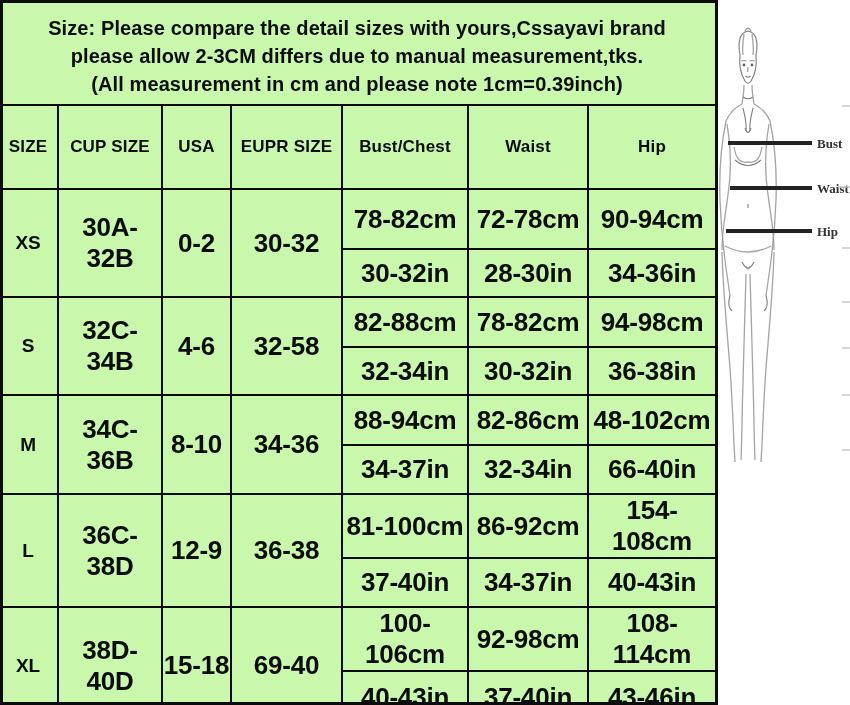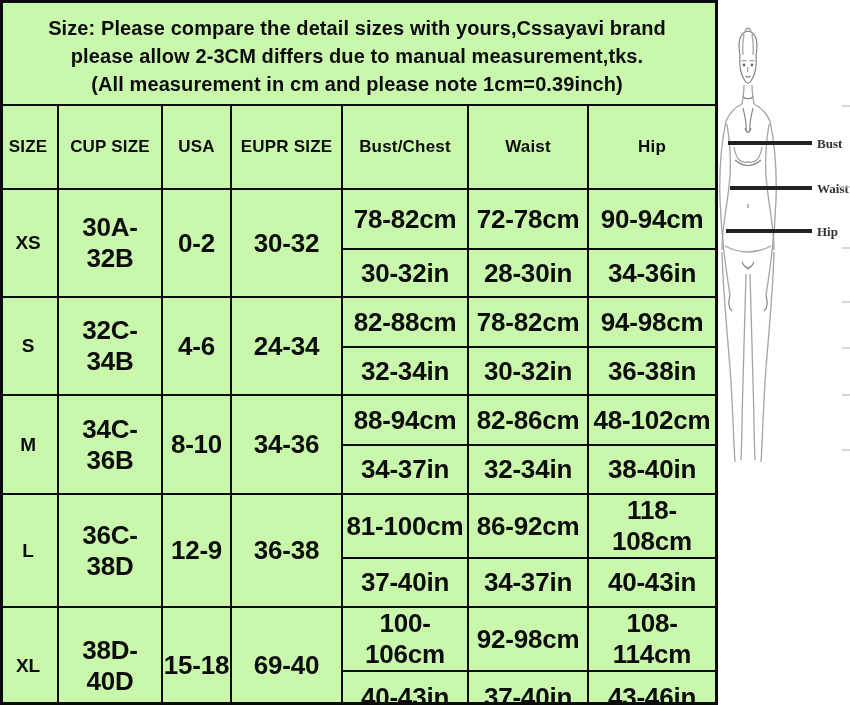--- a/index.html
+++ b/index.html
@@ -120,21 +120,21 @@
     <tr style="height:48px">
       <td>30-32in</td>
       <td>28-30in</td>
       <td>34-36in</td>
     </tr>
 
     <tr style="height:50px">
       <td rowspan="2" class="c-size">S</td>
       <td rowspan="2">32C-34B</td>
       <td rowspan="2">4-6</td>
-      <td rowspan="2">24-34</td>
+      <td rowspan="2">32-58</td>
       <td>82-88cm</td>
       <td>78-82cm</td>
       <td>94-98cm</td>
     </tr>
     <tr style="height:48px">
       <td>32-34in</td>
       <td>30-32in</td>
       <td>36-38in</td>
     </tr>
 
@@ -143,31 +143,31 @@
       <td rowspan="2">34C-36B</td>
       <td rowspan="2">8-10</td>
       <td rowspan="2">34-36</td>
       <td>88-94cm</td>
       <td>82-86cm</td>
       <td>48-102cm</td>
     </tr>
     <tr style="height:49px">
       <td>34-37in</td>
       <td>32-34in</td>
-      <td>38-40in</td>
+      <td>66-40in</td>
     </tr>
 
     <tr style="height:50px">
       <td rowspan="2" class="c-size">L</td>
       <td rowspan="2">36C-38D</td>
       <td rowspan="2">12-9</td>
       <td rowspan="2">36-38</td>
       <td>81-100cm</td>
       <td>86-92cm</td>
-      <td>118-108cm</td>
+      <td>154-108cm</td>
     </tr>
     <tr style="height:49px">
       <td>37-40in</td>
       <td>34-37in</td>
       <td>40-43in</td>
     </tr>
 
     <tr style="height:52px">
       <td rowspan="2" class="c-size">XL</td>
       <td rowspan="2">38D-40D</td>

